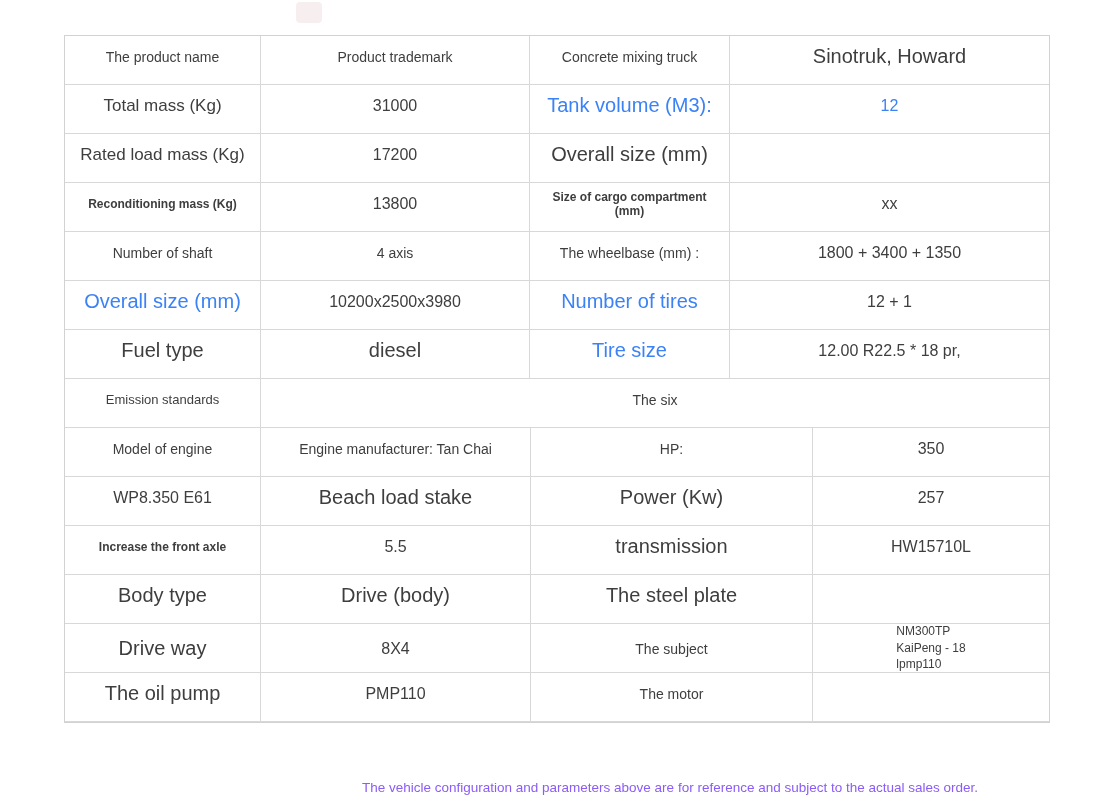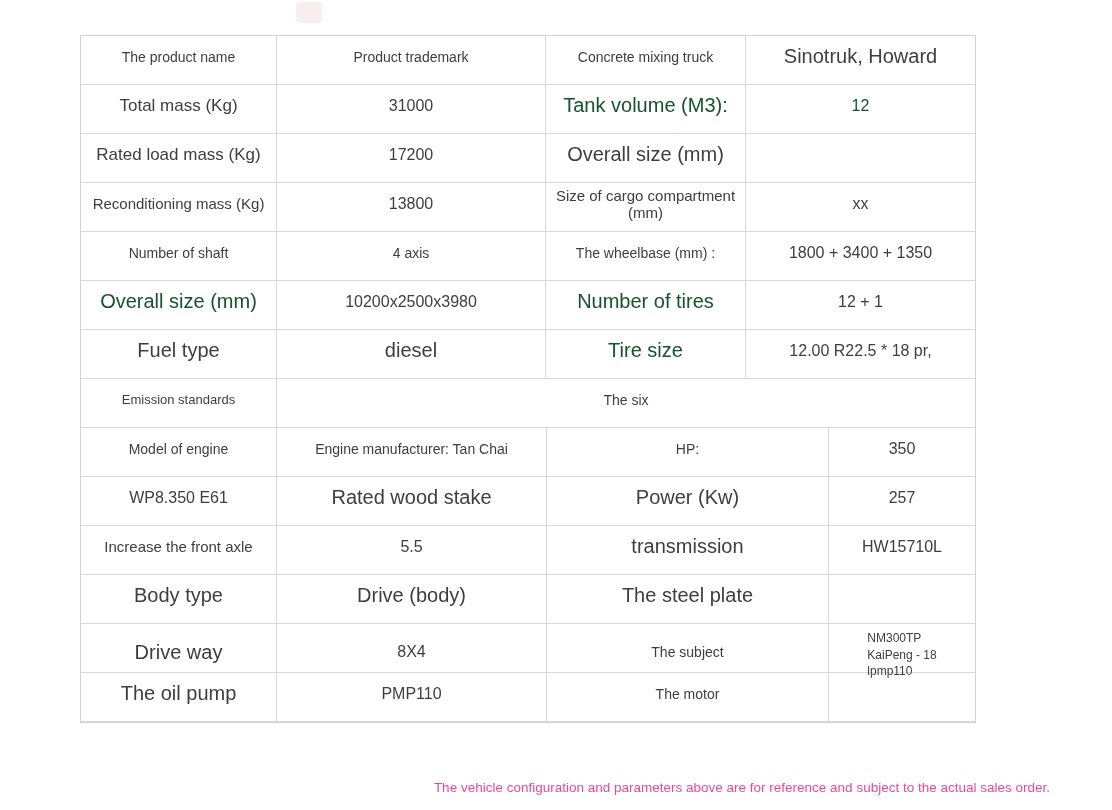--- a/index.html
+++ b/index.html
@@ -19,23 +19,23 @@
     position: absolute;
     left: 296px;
     top: 2px;
     width: 26px;
     height: 21px;
     background: #f7efef;
     border-radius: 4px;
   }
   .spec-table {
     position: absolute;
-    left: 80px;
+    left: 64px;
     top: 35px;
-    width: 896px;
+    width: 986px;
     border: 1px solid #d2d2d2;
     box-sizing: border-box;
     background: #ffffff;
   }
   .r {
     display: grid;
     height: 48px;
     border-bottom: 1px solid #d8d8d8;
   }
   .r.last { border-bottom: none; }
@@ -47,42 +47,41 @@
     align-items: center;
     justify-content: center;
     text-align: center;
     border-right: 1px solid #d8d8d8;
     box-sizing: border-box;
     padding: 0 8px 7px 8px;
     overflow: visible;
   }
   .c:last-child { border-right: none; }
   .dark { color: #3e3e3e; }
-  .gray { color: #14532d; }
-  .xs  { font-size: 15px; }
+  .gray { color: #3b82f6; }
+  .xs  { font-size: 12px; font-weight: bold; }
   .s   { font-size: 16px; }
   .s13 { font-size: 13px; }
   .m   { font-size: 14px; }
   .l   { font-size: 20px; }
   .xl  { font-size: 17px; }
   .lines {
     text-align: left;
     font-size: 12px;
     line-height: 16.5px;
     transform: translateY(-1px);
-    padding-top: 7px; 
   }
   .footer-note {
     position: absolute;
     left: 290px;
     top: 780px;
     width: 760px;
-    text-align: right;
+    text-align: center;
     font-size: 13.5px;
-    color: #ec4899;
+    color: #8b5cf6;
   }
 </style>
 </head>
 <body>
 
 <div class="artifact"></div>
 
 <div class="spec-table">
 
   <div class="r t">
@@ -141,21 +140,21 @@
 
   <div class="r b">
     <div class="c m dark">Model of engine</div>
     <div class="c m dark">Engine manufacturer: Tan Chai</div>
     <div class="c m dark">HP:</div>
     <div class="c s dark">350</div>
   </div>
 
   <div class="r b">
     <div class="c s dark">WP8.350 E61</div>
-    <div class="c l dark">Rated wood stake</div>
+    <div class="c l dark">Beach load stake</div>
     <div class="c l dark">Power (Kw)</div>
     <div class="c s dark">257</div>
   </div>
 
   <div class="r b">
     <div class="c xs dark">Increase the front axle</div>
     <div class="c s dark">5.5</div>
     <div class="c l dark">transmission</div>
     <div class="c s dark">HW15710L</div>
   </div>

